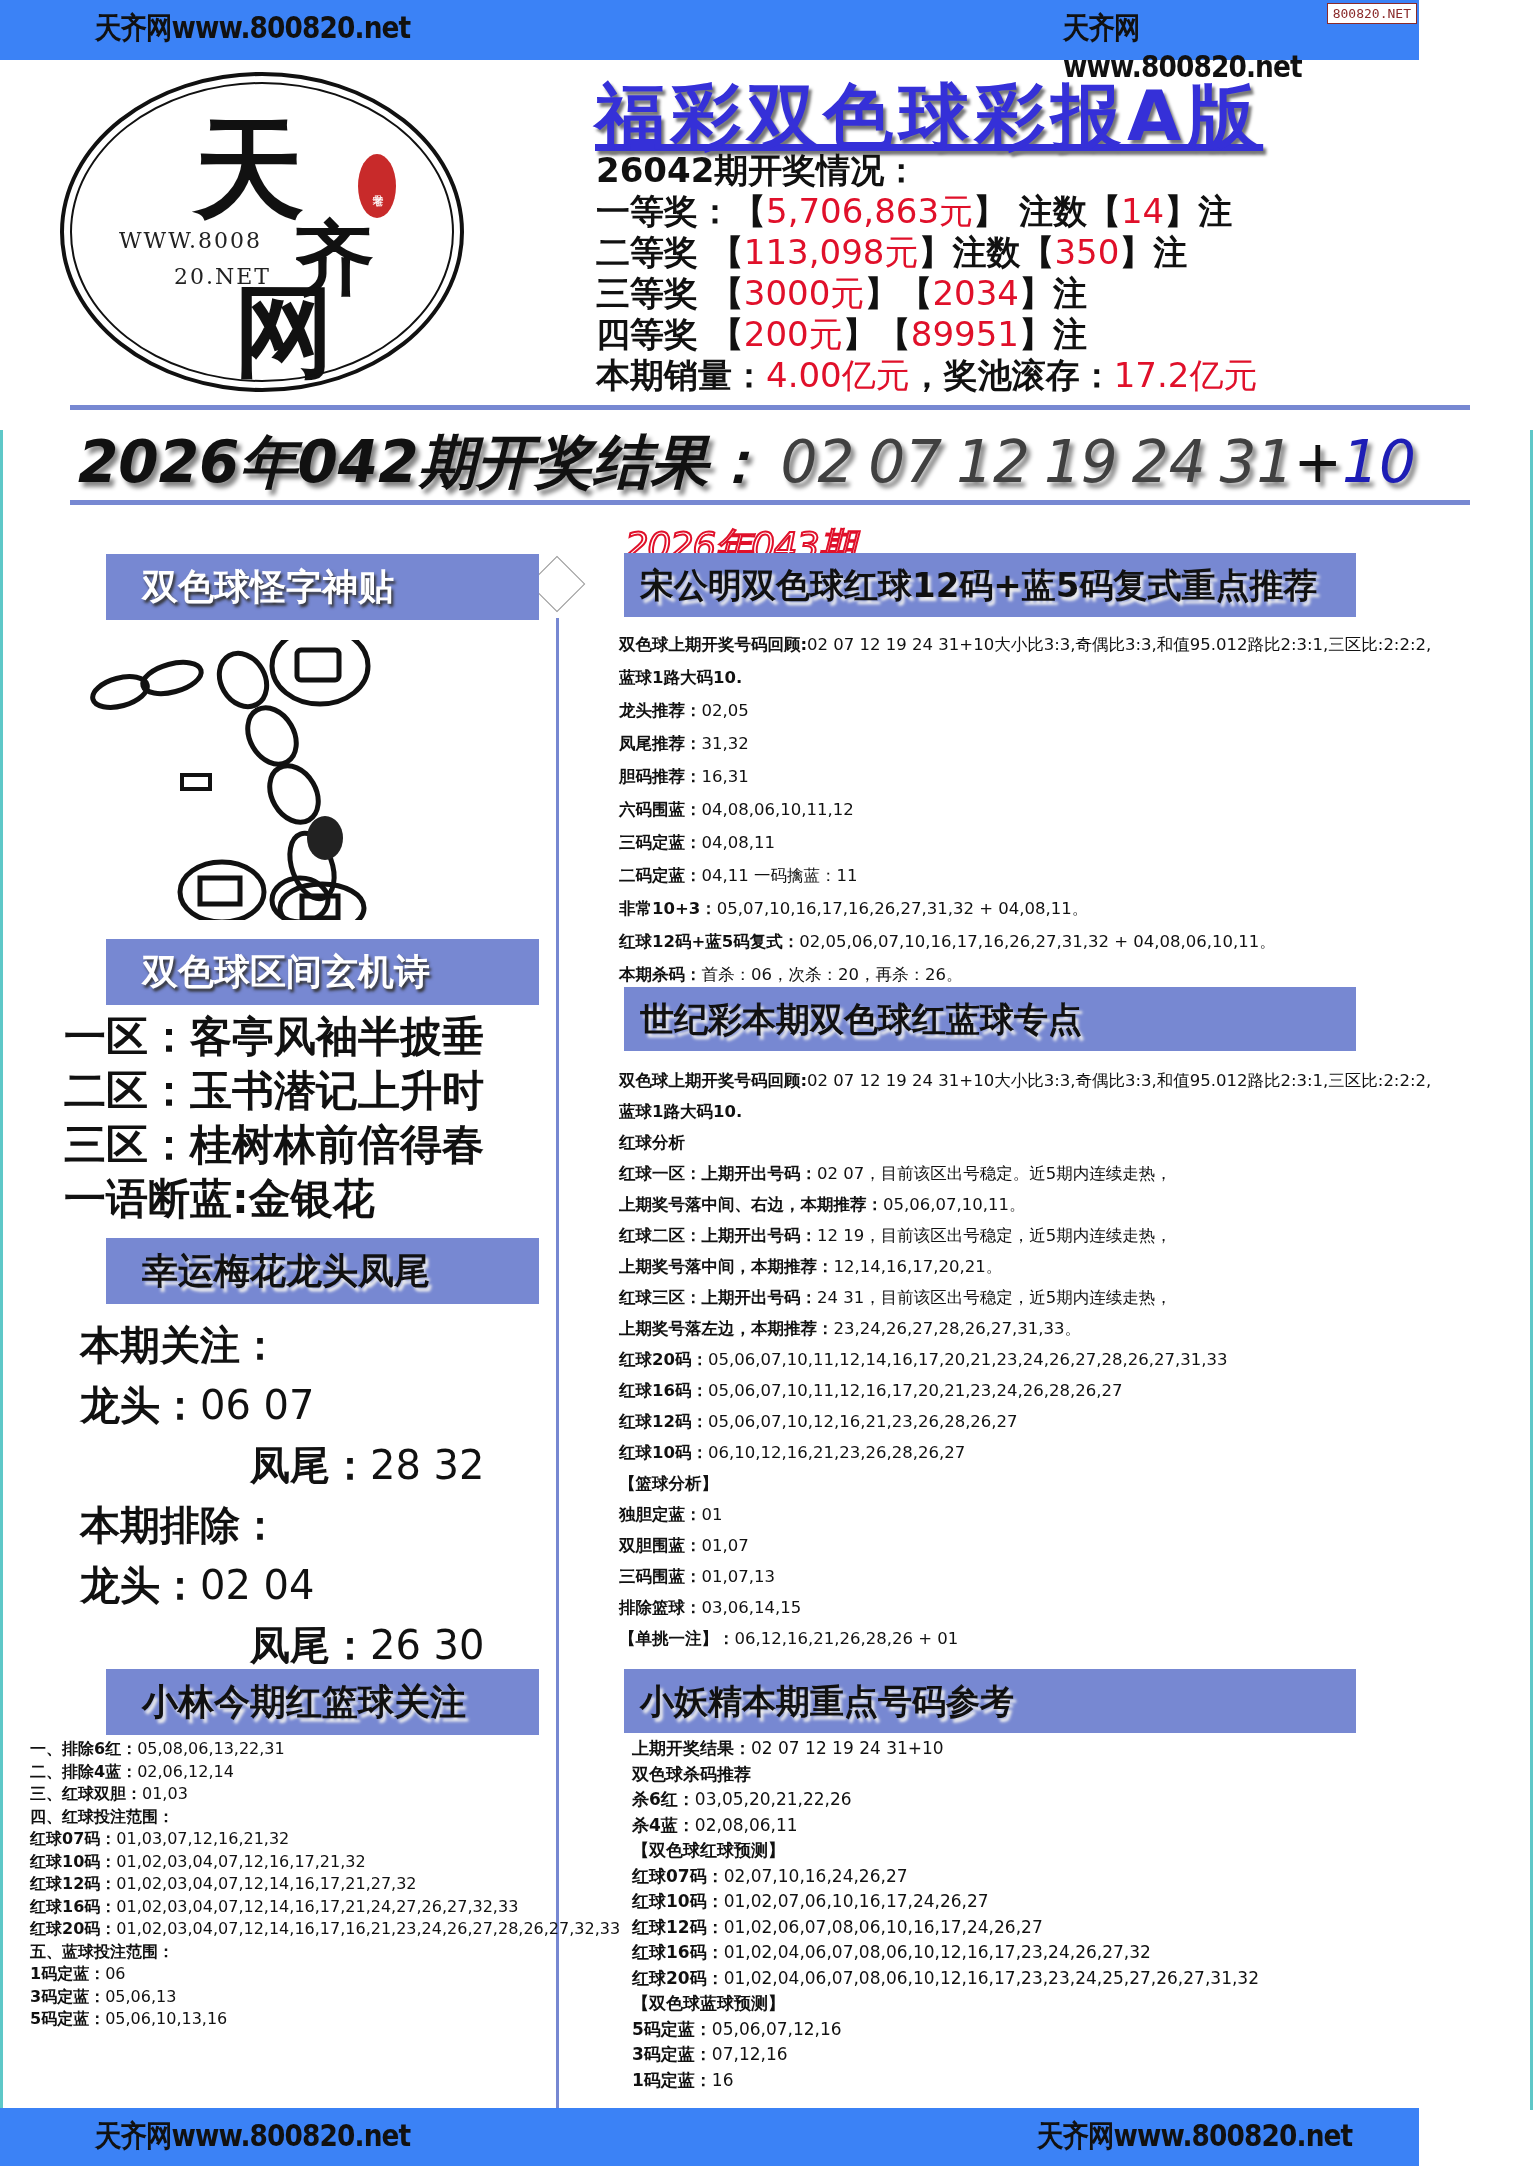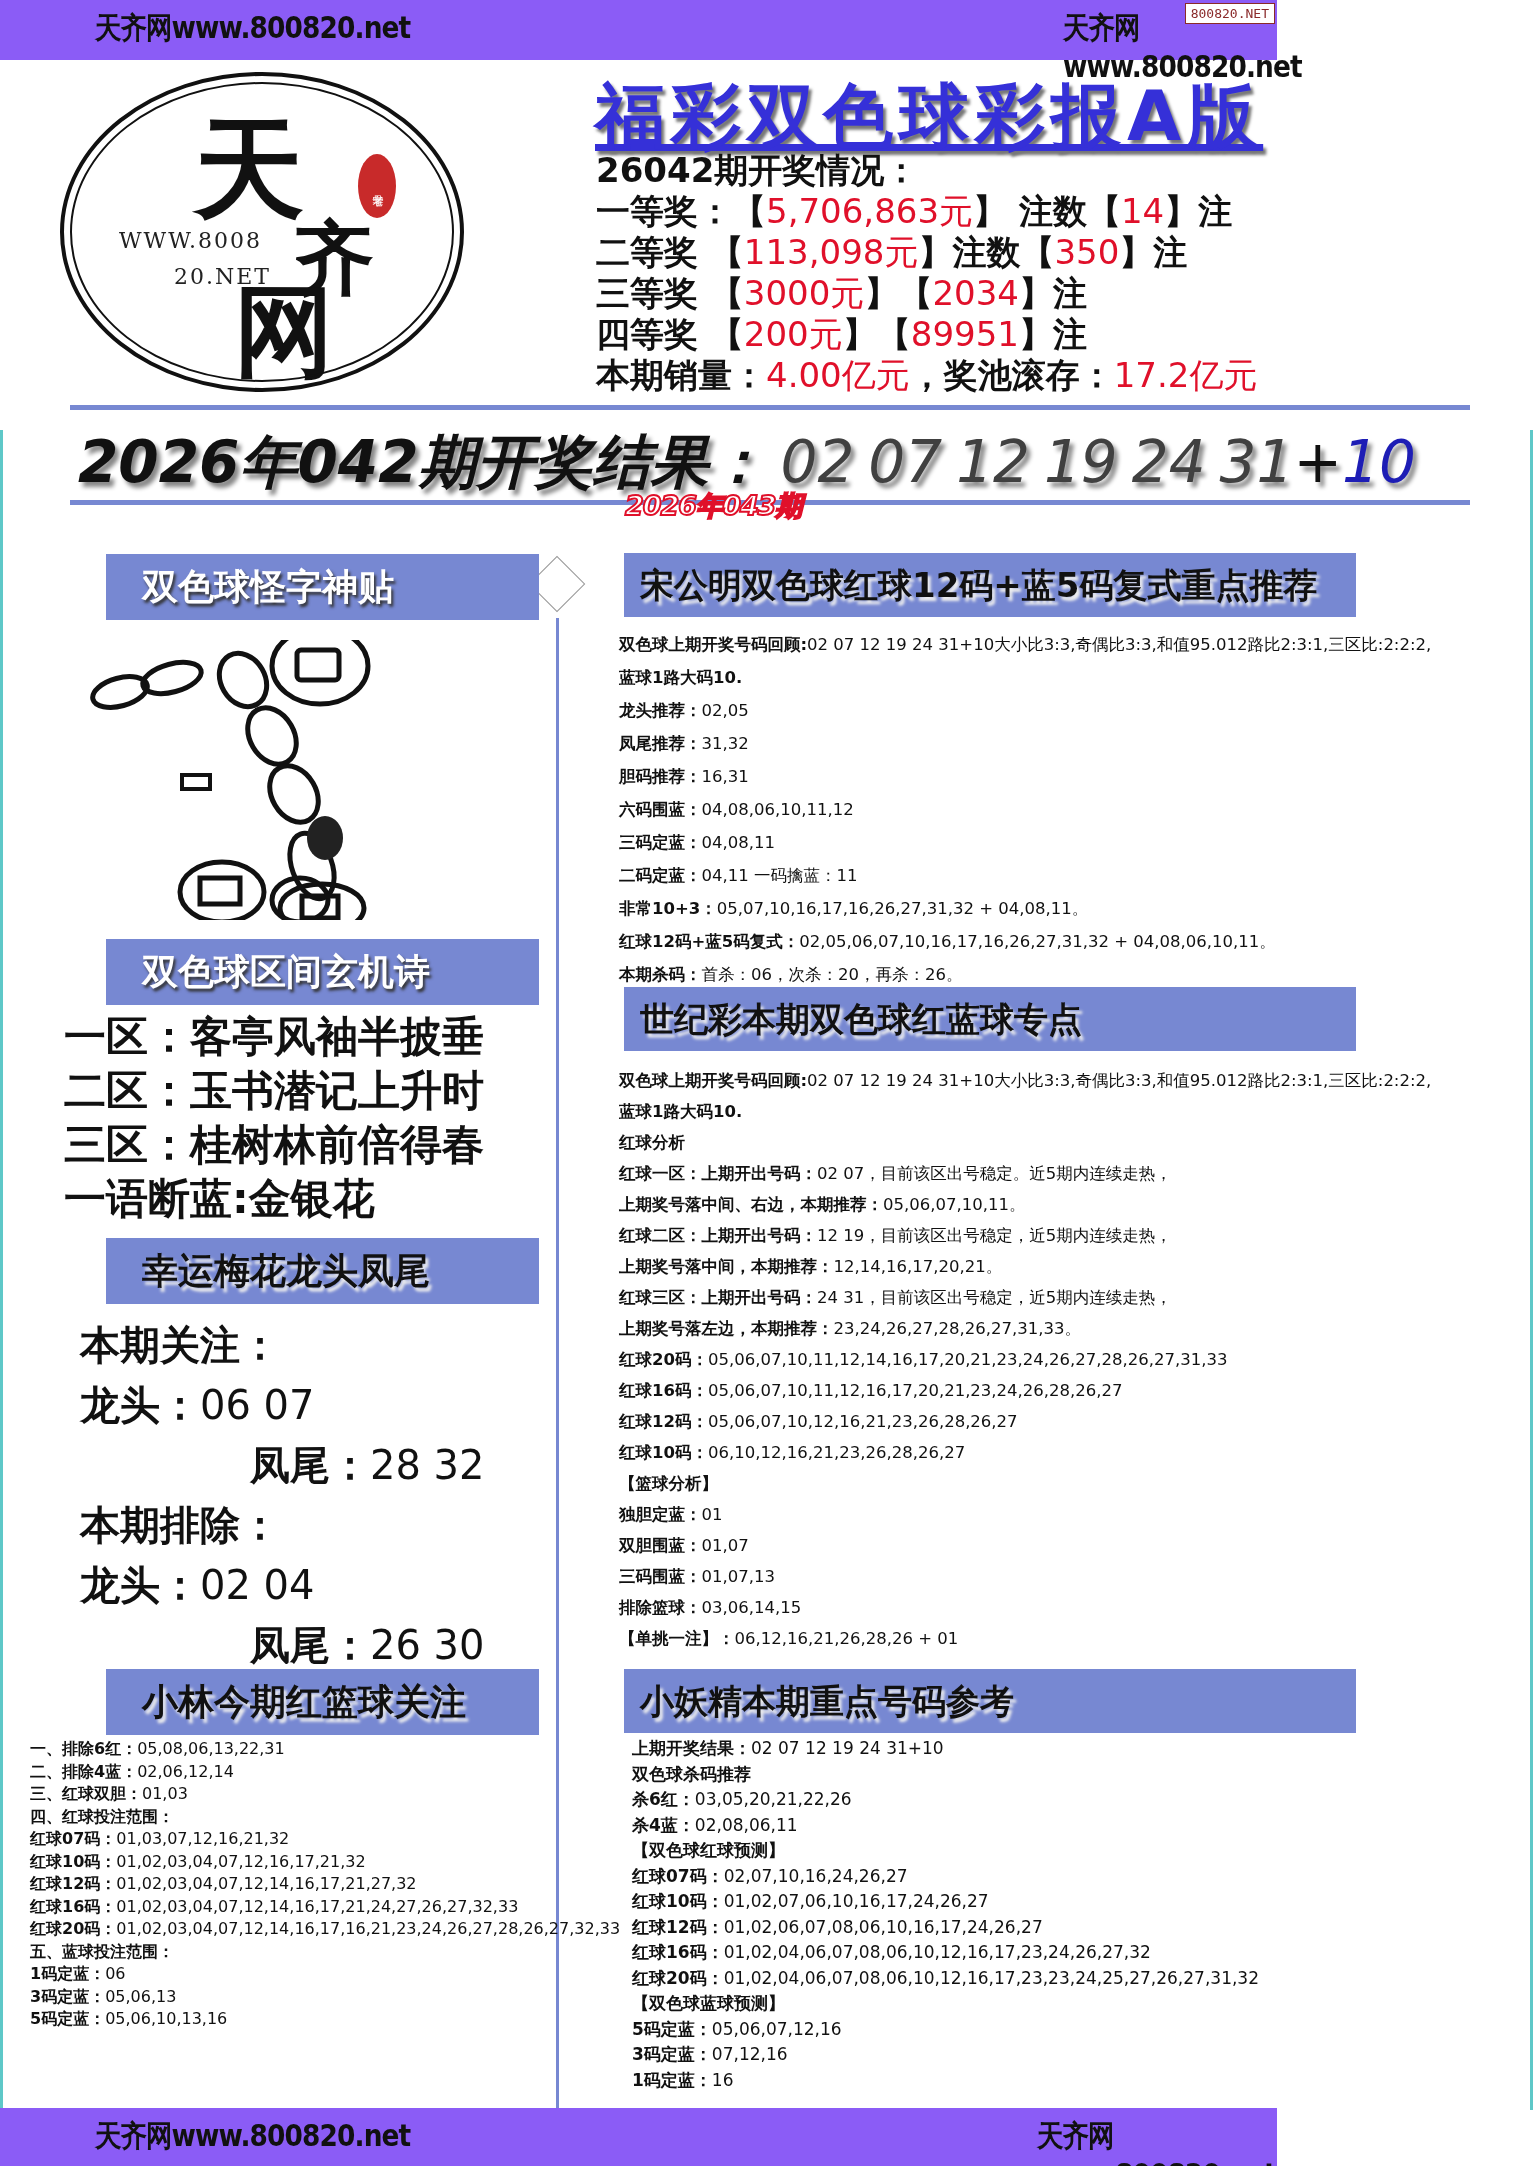--- a/index.html
+++ b/index.html
@@ -1,19 +1,19 @@
 <!DOCTYPE html>
 <html><head>
 <meta charset="utf-8">
 <style>
   * { box-sizing: border-box; margin: 0; padding: 0; }
   html, body { width: 1533px; height: 2166px; background: #ffffff; overflow: hidden; }
   body { position: relative; font-family: "DejaVu Sans", sans-serif; color: #111; }
 
-  .band { position: absolute; left: 0; width: 1277px; background: #8b5cf6; }
+  .band { position: absolute; left: 0; width: 1419px; background: #3b82f6; }
   .band-top { top: 0; height: 60px; }
   .band-bottom { top: 2108px; height: 58px; }
   .band-text { position: absolute; top: 8px; font-size: 30px; font-weight: bold; color: #111;
                font-family: "DejaVu Sans", sans-serif; letter-spacing: -1px; transform: scaleX(0.88); transform-origin: left center; }
   .watermark { position: absolute; right: 2px; top: 3px; background: #fff; border: 1px solid #8a2a2a;
                color: #8a2a2a; font-size: 13px; padding: 2px 5px; font-family: "DejaVu Sans Mono", monospace; }
 
   .side-line { position: absolute; top: 430px; width: 3px; height: 1680px; background: #5ec8c8; }
 
   
@@ -37,21 +37,21 @@
 
   .hr { position: absolute; left: 70px; width: 1400px; height: 5px; background: #7788d2; }
 
   .result { position: absolute; left: 78px; top: 424px; font-size: 58px; font-weight: bold; font-style: italic;
             text-shadow: 4px 5px 4px #888; white-space: nowrap; }
   .result .red { color: #404040; font-weight: normal; margin-left: 14px; }
   .result .red:first-of-type { margin-left: 10px; }
   .result .blue { color: #1d1db5; font-weight: normal; }
   .result .plus { font-weight: normal; }
 
-  .issue { position: absolute; left: 625px; top: 488px; font-size: 27px; font-weight: bold; font-style: italic;
+  .issue { position: absolute; left: 625px; top: 522px; font-size: 37px; font-weight: normal; font-style: italic;
            color: #ffffff; -webkit-text-stroke: 2px #e0102a; letter-spacing: -1px; }
 
   
   .sec-h { position: absolute; background: #7788d2; font-weight: bold; white-space: nowrap; overflow: hidden; }
   .sec-h.left { left: 66px; width: 433px; height: 66px; font-size: 36px; padding-left: 36px; line-height: 66px; margin-left: 40px; }
   .sec-h.white { color: #fff; text-shadow: 2px 3px 3px #333; }
   .sec-h.black { color: #111; text-shadow: 3px 4px 3px #eee; }
   .sec-h.right { left: 624px; width: 732px; height: 64px; font-size: 34px; padding-left: 16px; line-height: 64px; }
 
   .divider-diamond { position: absolute; left: 537px; top: 564px; width: 40px; height: 40px; border: 1px solid #999;

